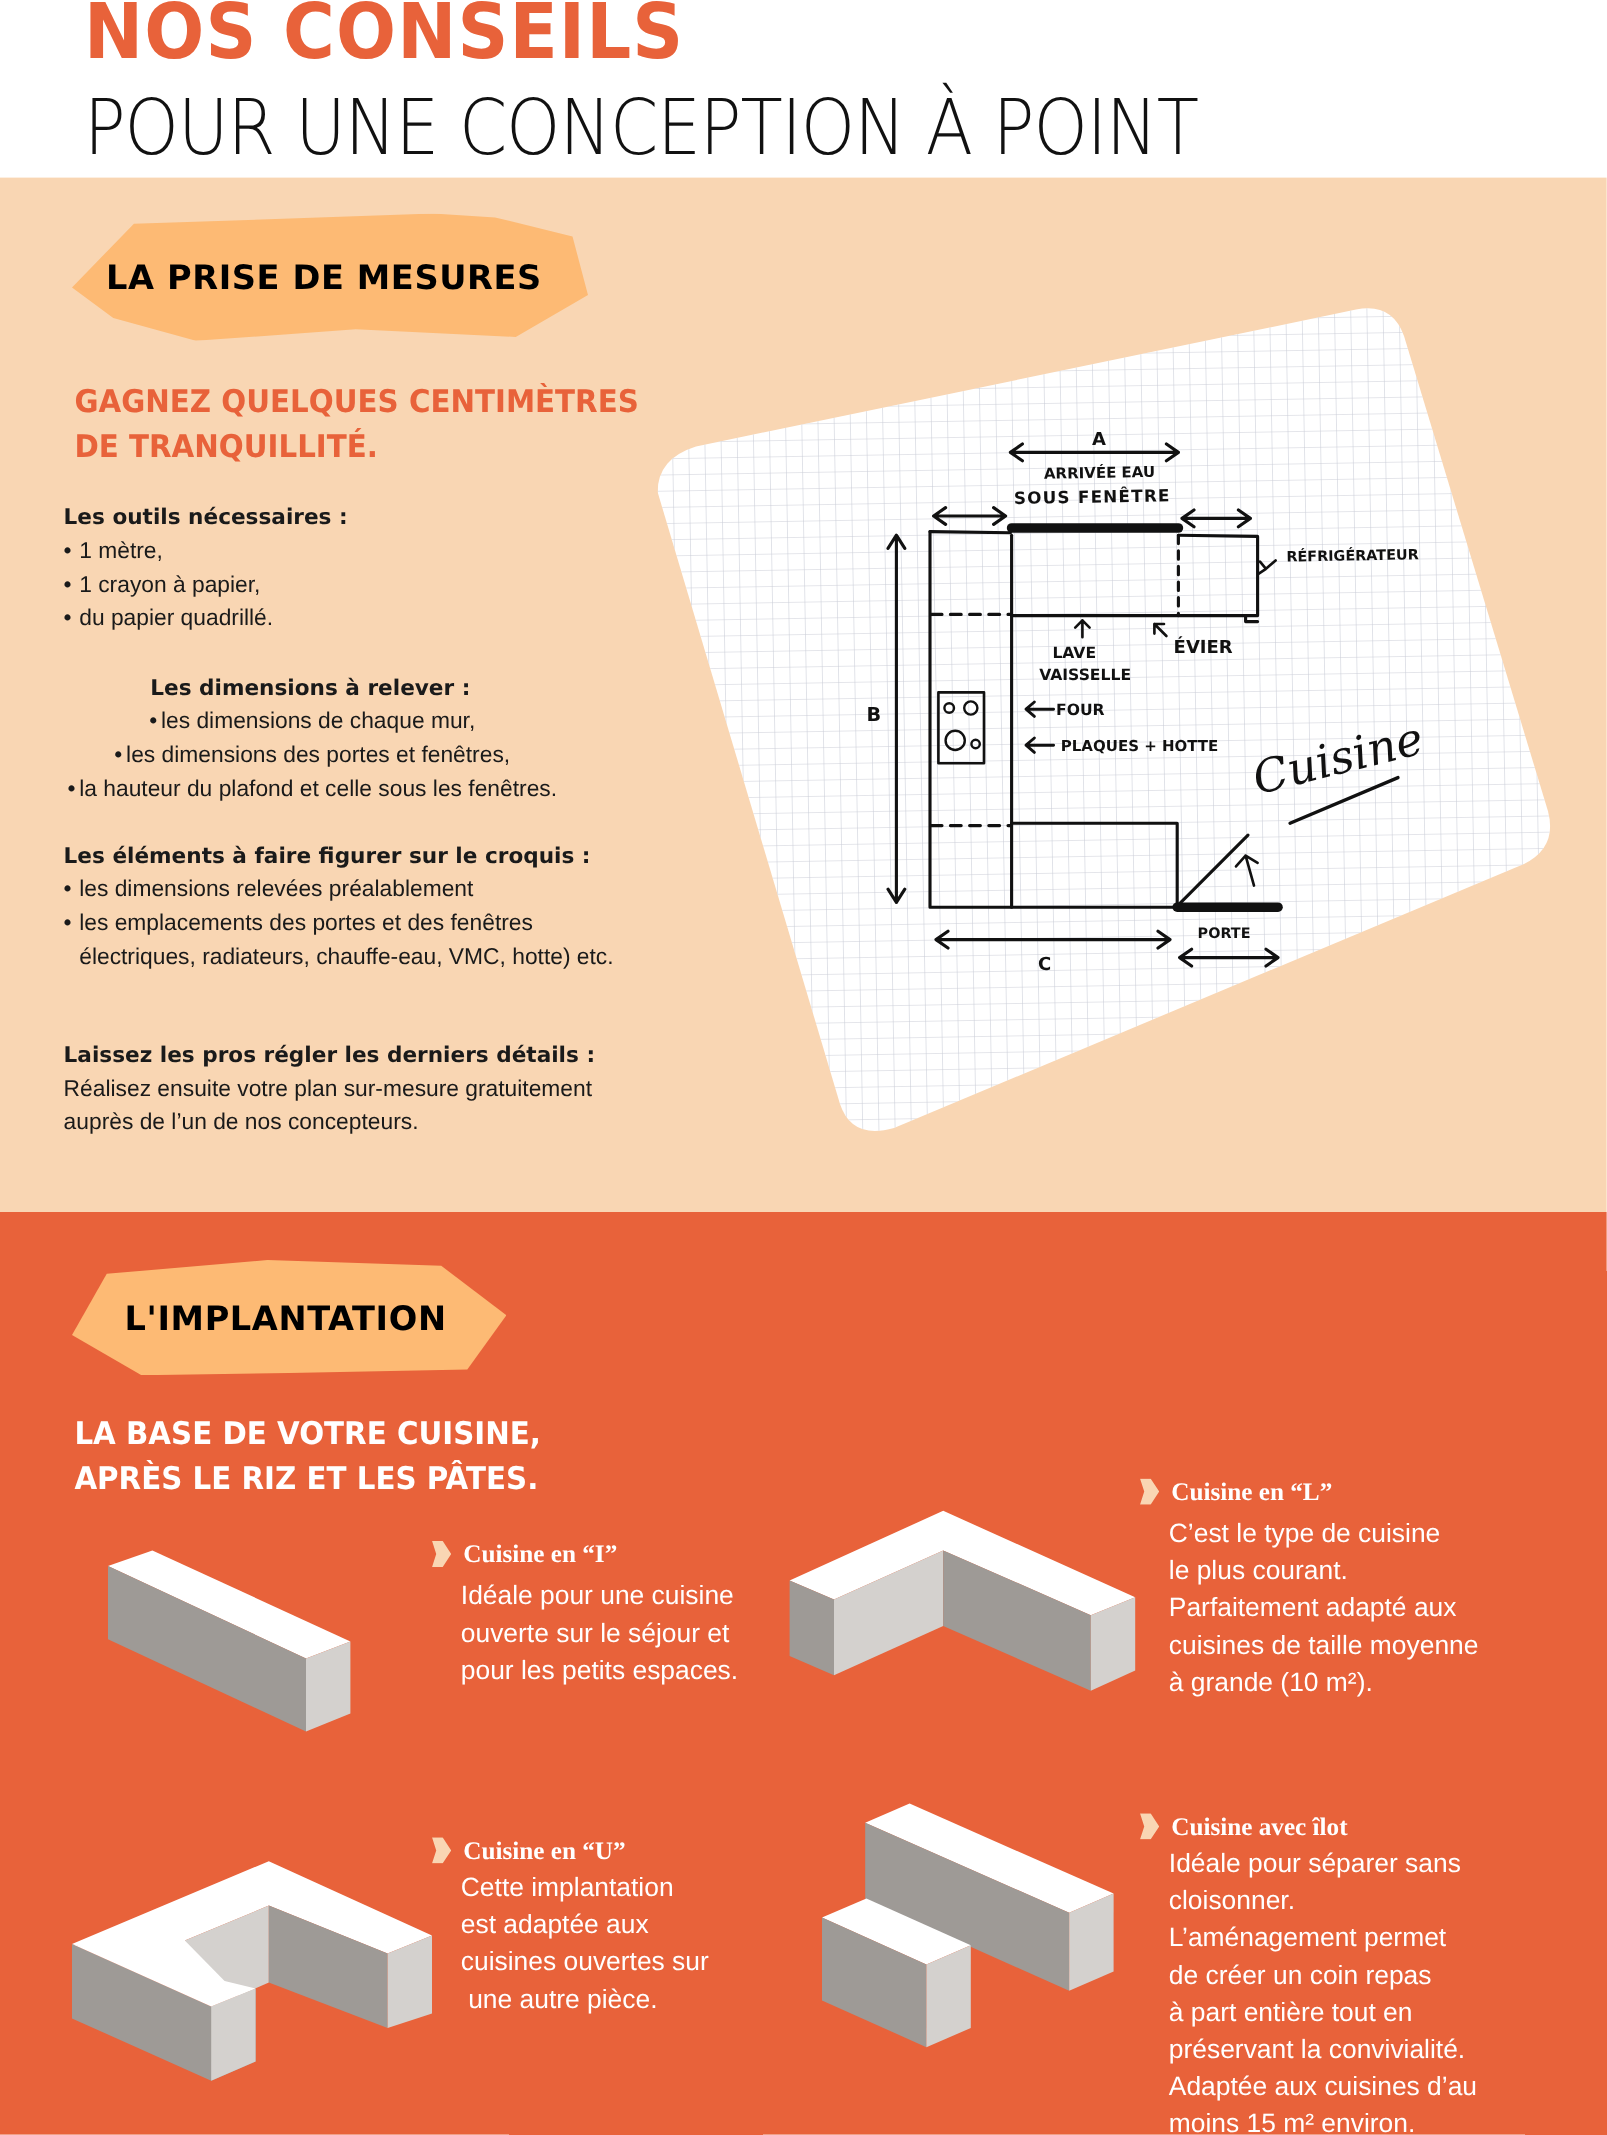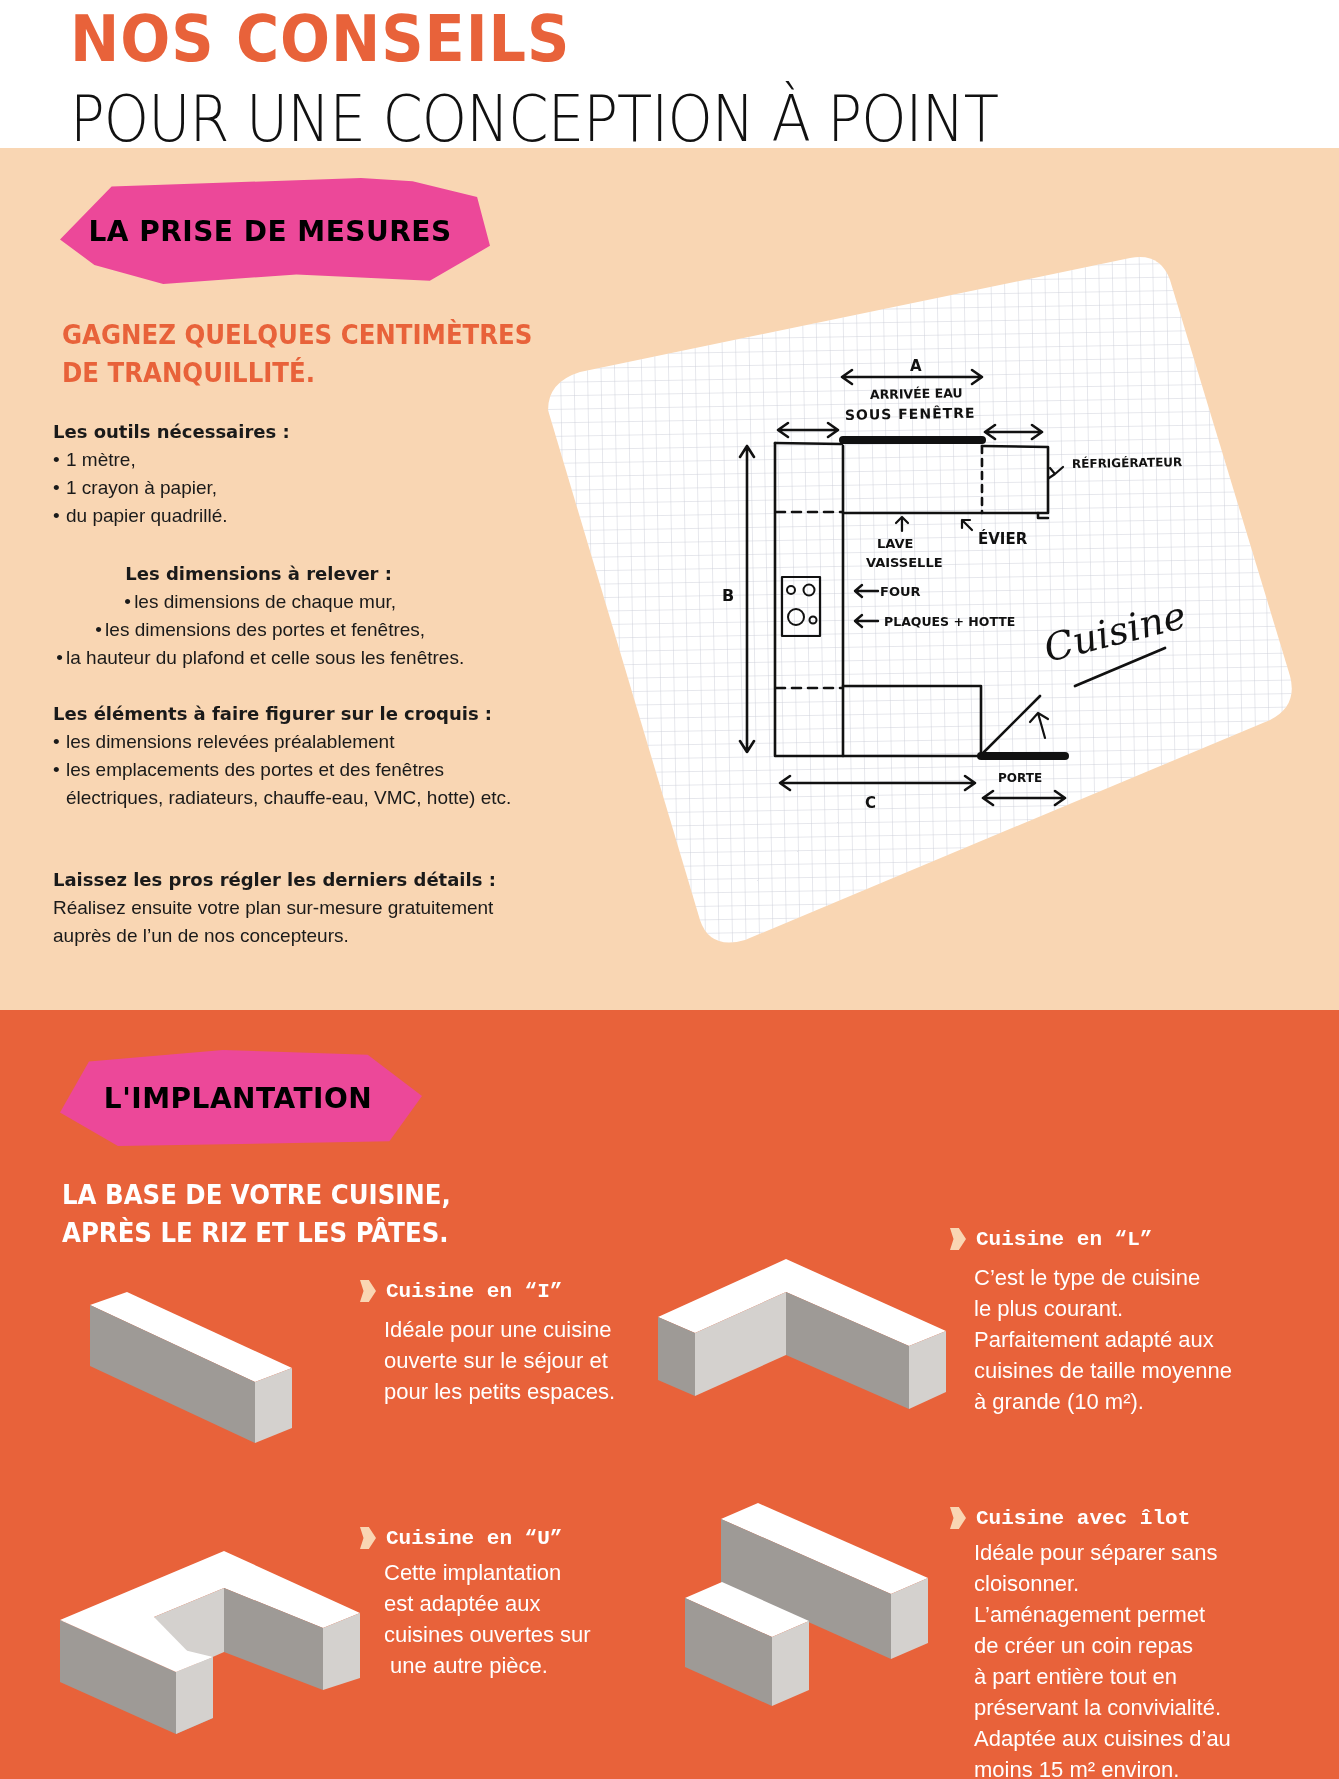--- a/index.html
+++ b/index.html
@@ -1,20 +1,20 @@
 <!DOCTYPE html>
 <html><head>
 <meta charset="utf-8">
 <style>
   * { margin: 0; padding: 0; box-sizing: border-box; }
   html, body { width: 1339px; height: 1779px; overflow: hidden; background: #ffffff; }
   body { font-family: "Liberation Sans", "DejaVu Sans", sans-serif; position: relative; }
 
   
-  .header { position: absolute; left: 0; top: 16px; width: 1309px; height: 148px; background: #ffffff; }
+  .header { position: absolute; left: 0; top: 4px; width: 1309px; height: 148px; background: #ffffff; }
   .title-main {
     position: absolute; left: 70px; top: -14px;
     font-family: "DejaVu Sans", sans-serif; font-weight: bold;
     font-size: 64px; letter-spacing: 1px; color: #e8623a;
     transform: scaleX(0.92); transform-origin: left top;
     white-space: nowrap;
   }
   .title-sub {
     position: absolute; left: 70px; top: 66px;
     font-family: "DejaVu Sans", sans-serif; font-weight: 200;
@@ -22,21 +22,21 @@
     transform: scaleX(0.9); transform-origin: left top;
     white-space: nowrap; -webkit-text-stroke: 0px;
   }
 
   
   .section-measures {
     position: absolute; left: 0; top: 148px; width: 1339px; height: 862px;
     background: #f9d6b3;
   }
   .tag {
-    position: absolute; background: #ec4899;
+    position: absolute; background: #fdba74;
     display: flex; align-items: center; justify-content: center;
   }
   .tag-measures {
     left: 60px; top: 30px; width: 430px; height: 106px;
     clip-path: polygon(0% 58%, 12% 8%, 70% 0%, 82% 3%, 97% 18%, 100% 64%, 86% 97%, 55% 91%, 24% 100%, 8% 82%);
   }
   .tag-label {
     font-family: "DejaVu Sans", sans-serif; font-weight: bold;
     font-size: 28px; color: #000000; letter-spacing: 0.5px;
     white-space: nowrap;
@@ -79,21 +79,21 @@
   .tag-layout .tag-label { margin-left: -6px; }
   .subtitle-white {
     position: absolute; left: 62px; top: 166px;
     font-family: "DejaVu Sans", sans-serif; font-weight: bold;
     font-size: 26px; line-height: 38px; color: #ffffff;
     transform: scaleX(0.94); transform-origin: left top;
   }
   .subtitle-white div { white-space: nowrap; }
 
   .type-block { position: absolute; color: #ffffff; }
-  .type-head { display: flex; align-items: flex-start; font-family: Liberation Mono, monospace; font-weight: bold; font-size: 21px; height: 30px; white-space: nowrap; }
+  .type-head { display: flex; align-items: center; font-family: Liberation Serif, serif; font-weight: bold; font-size: 21px; height: 30px; white-space: nowrap; }
   .type-head .tri {
     width: 16px; height: 22px; margin-right: 10px; background: #f9d6b3;
     clip-path: polygon(0 0, 55% 0, 100% 50%, 55% 100%, 0 100%, 22% 50%);
   }
   .type-desc { font-size: 22px; line-height: 31px; white-space: nowrap; padding-left: 2px; }
 
   .type-i { left: 360px; top: 270px; }
   .type-i .type-desc { padding-left: 24px; margin-top: 4px; }
   .type-l { left: 950px; top: 218px; }
   .type-l .type-desc { padding-left: 24px; margin-top: 4px; }

